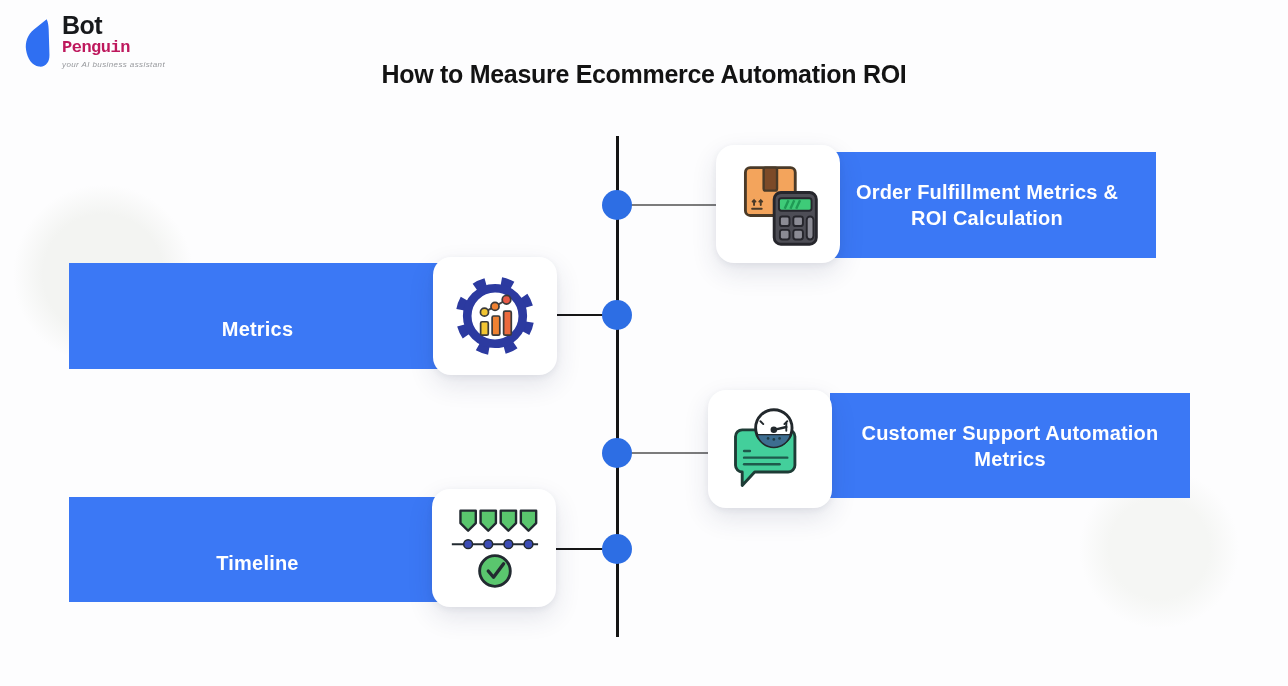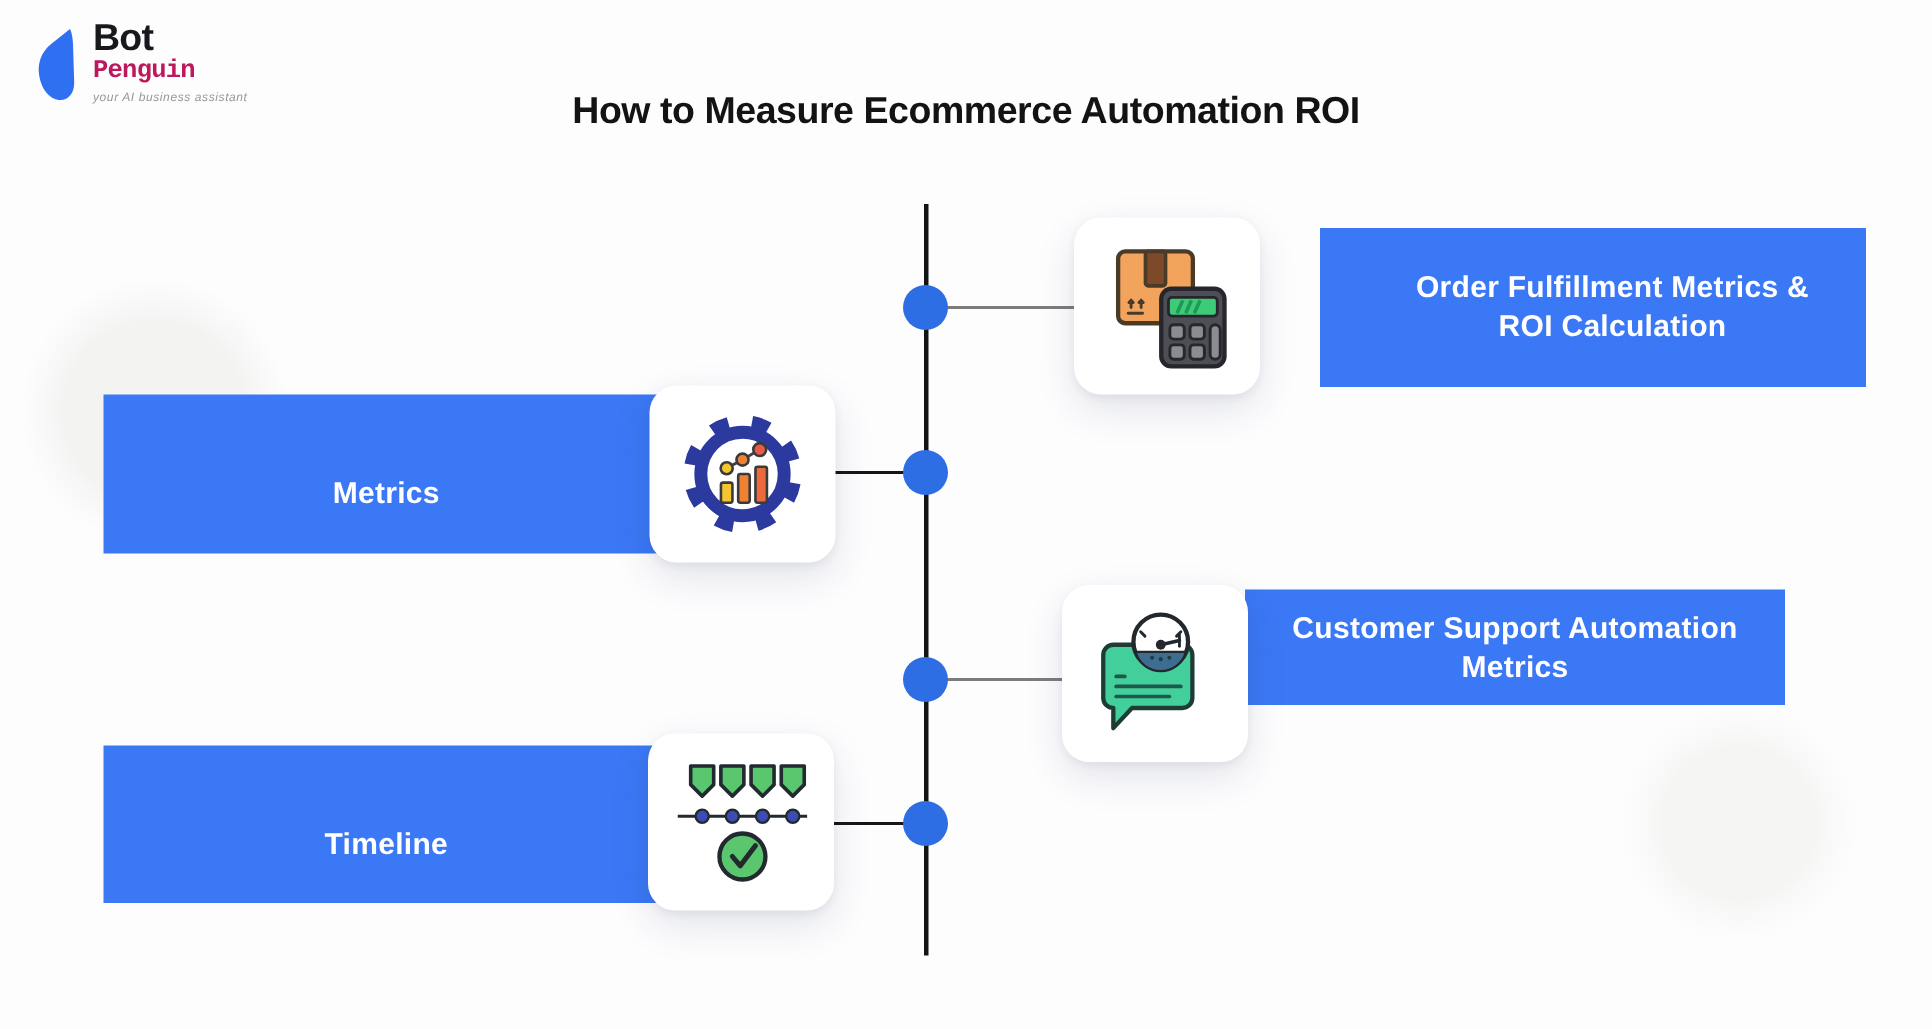--- a/index.html
+++ b/index.html
@@ -44,23 +44,23 @@
   .c3 { left:631px; top:452px; width:80px; }
   .c4 { left:553px; top:548px; width:52px; }
 
   
   .bar {
     position:absolute; background:#3b78f5; color:#ffffff; z-index:1;
     display:flex; align-items:center; justify-content:center; text-align:center;
     font-weight:700; font-size:20px; line-height:1.3; letter-spacing:0.2px;
   }
   .bar .lines { display:block; }
-  .bar1 { left:880px; top:152px; width:364px; height:106px; padding-left:26px;justify-content:center; }
+  .bar1 { left:792px; top:152px; width:364px; height:106px; padding-left:26px;justify-content:center; }
   .bar2 { left:69px;  top:263px; width:377px; height:106px; }
-  .bar3 { left:830px; top:393px; width:360px; height:77px; }
+  .bar3 { left:830px; top:393px; width:360px; height:105px; }
   .bar4 { left:69px;  top:497px; width:377px; height:105px; }
 
   
   .card {
     position:absolute; width:124px; height:118px; background:#ffffff; z-index:2;
     border-radius:18px;
     box-shadow:0 10px 26px rgba(40,50,90,0.12), 0 2px 6px rgba(40,50,90,0.07);
     display:flex; align-items:center; justify-content:center;
   }
   .card1 { left:716px; top:145px; }

